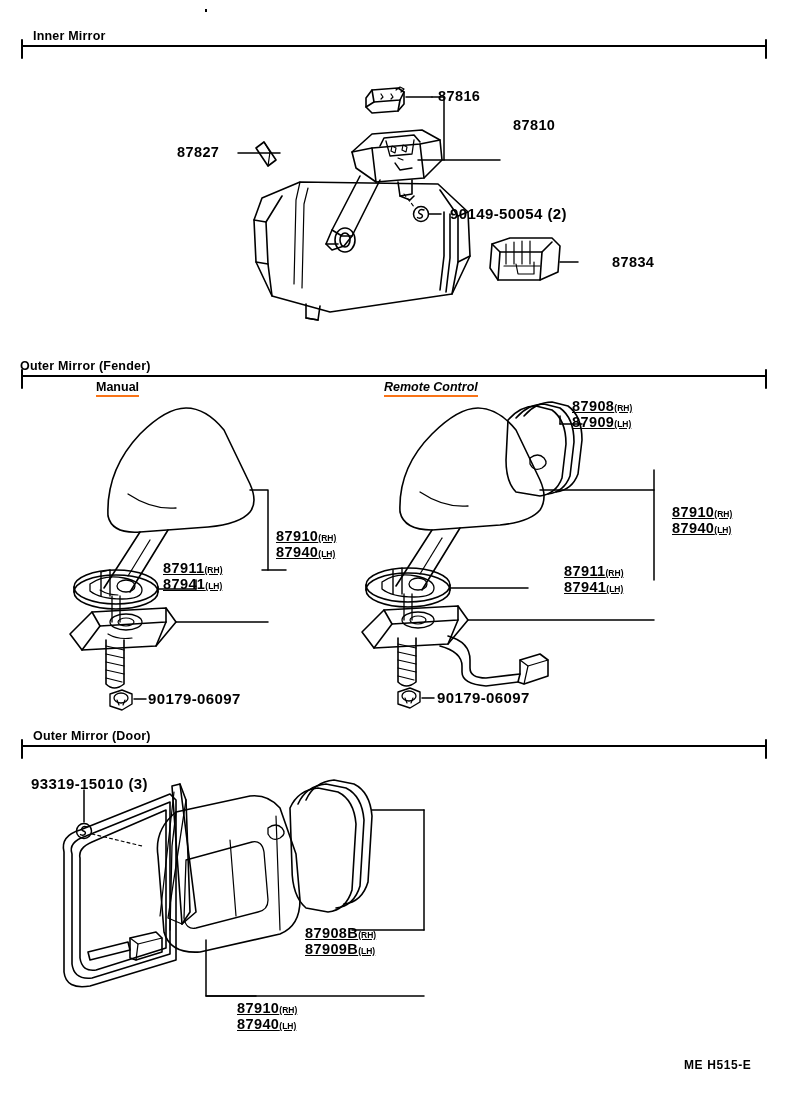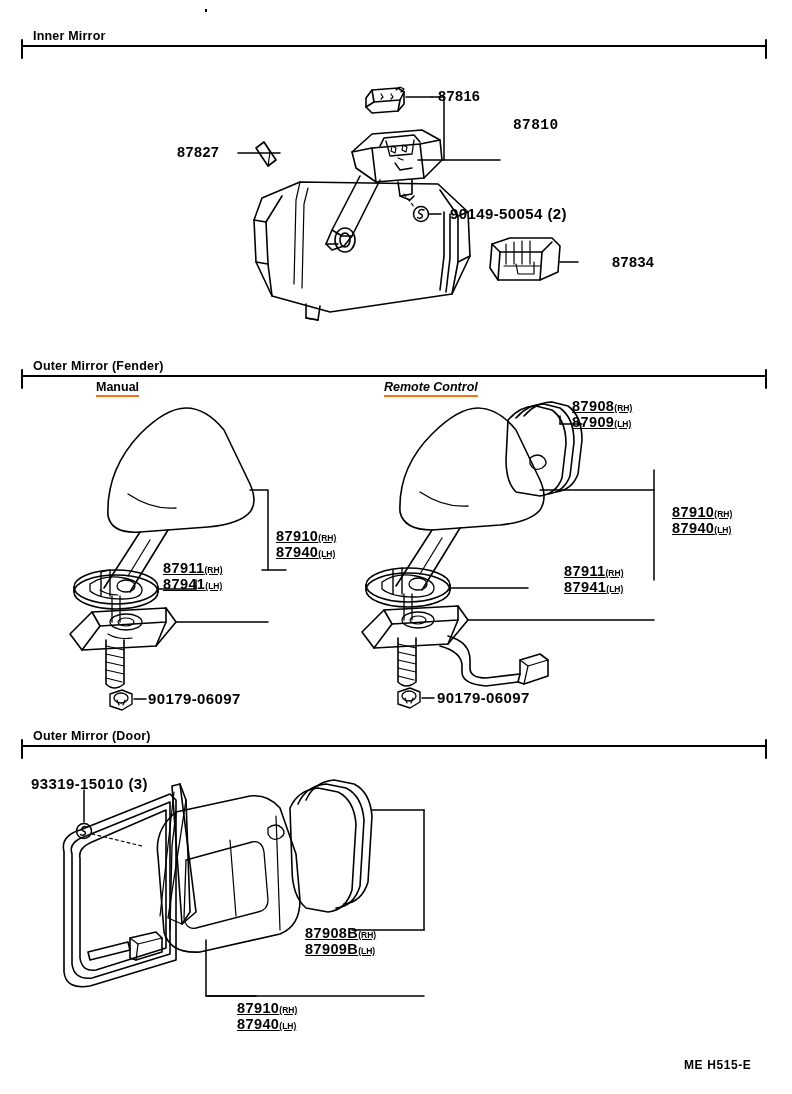--- a/index.html
+++ b/index.html
@@ -316,30 +316,30 @@
           <path d="M352 930 L424 930"></path>
           <path d="M206 940 L206 996 L424 996"></path>
           <path d="M206 996 L256 996"></path>
         </g>
       </g>
 
     </g>
   </svg>
 
   <div class="sec-title" style="left:33px;top:30px;">Inner Mirror</div>
-  <div class="sec-title" style="left:33px;top:360px;">Outer Mirror (Fender)</div>
+  <div class="sec-title" style="left:20px;top:360px;">Outer Mirror (Fender)</div>
   <div class="sec-title" style="left:33px;top:730px;">Outer Mirror (Door)</div>
 
   <div class="sub-title" style="left:96px;top:381px;">Manual</div>
   <div class="sub-title" style="left:384px;top:381px;font-style:italic;">Remote Control</div>
 
   <div class="pn" style="left:438px;top:89px;">
     <span>87816</span>
   </div>
-  <div class="pn" style="left:513px;top:118px;font-family:Liberation Mono, monospace;">
+  <div class="pn" style="left:513px;top:118px;">
     <span>87810</span>
   </div>
   <div class="pn" style="left:177px;top:145px;">
     <span>87827</span>
   </div>
   <div class="pn small" style="left:450px;top:206px;">
     <span>90149-50054 (2)</span>
   </div>
   <div class="pn" style="left:612px;top:255px;">
     <span>87834</span>

